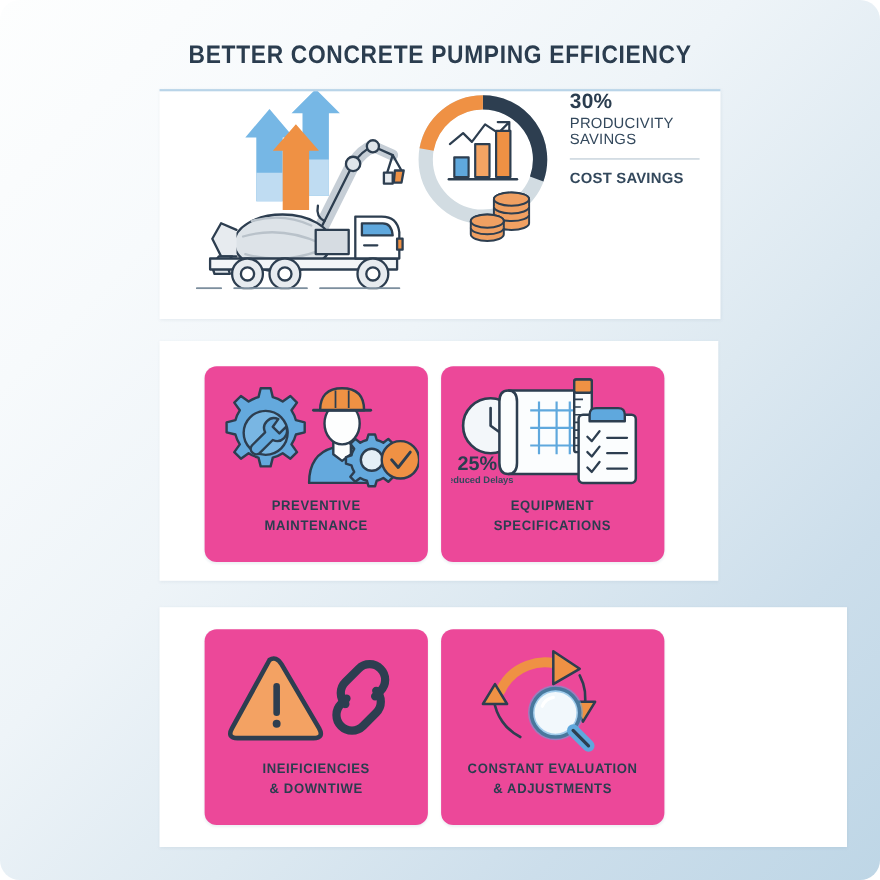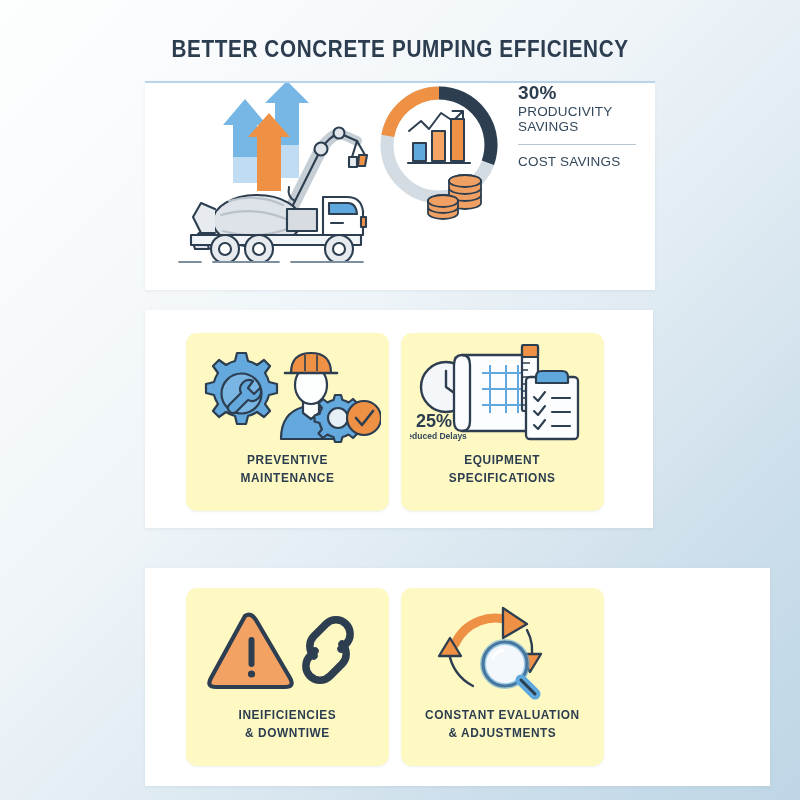--- a/index.html
+++ b/index.html
@@ -19,20 +19,21 @@
     width: 800px;
     height: 800px;
     background:
       linear-gradient(135deg,
         #fdfefe 0%,
         #f7fafc 22%,
         #eef4f8 42%,
         #dde9f1 62%,
         #ccdeeb 80%,
         #bed6e6 100%);
+    border-radius: 18px;
   }
 
   
   .title-wrap {
     position: absolute;
     left: 0;
     top: 36px;
     width: 800px;
     text-align: center;
   }
@@ -65,21 +66,20 @@
     left: 145px;
     top: 310px;
     width: 508px;
     height: 218px;
   }
   #panel-3 {
     left: 145px;
     top: 552px;
     width: 625px;
     height: 218px;
-    margin-top: 16px;
   }
 
   
   .hero-row {
     position: absolute;
     left: 0;
     top: 0;
     width: 510px;
     height: 207px;
     display: flex;
@@ -107,38 +107,38 @@
     letter-spacing: 0.2px;
   }
   .stat-div {
     height: 1px;
     background: #b6c5d1;
     margin: 9px 0 9px 0;
     width: 100%;
   }
   .stat-foot {
     font-size: 13.5px;
-    font-weight: normal;
+    font-weight: bold;
     color: #33485c;
     letter-spacing: 0.2px;
   }
 
   
   .cards-row {
     position: absolute;
     display: flex;
     gap: 12px;
   }
   #cards-row-2 { left: 41px; top: 23px; }
   #cards-row-3 { left: 41px; top: 20px; }
 
   .card {
     width: 203px;
     height: 178px;
-    background: #fef9c3;
+    background: #ec4899;
     border-radius: 11px;
     display: flex;
     flex-direction: column;
     align-items: center;
     justify-content: flex-start;
     box-shadow: 0 1px 2px rgba(110, 140, 165, 0.12);
   }
   .card-art {
     height: 112px;
     display: flex;

